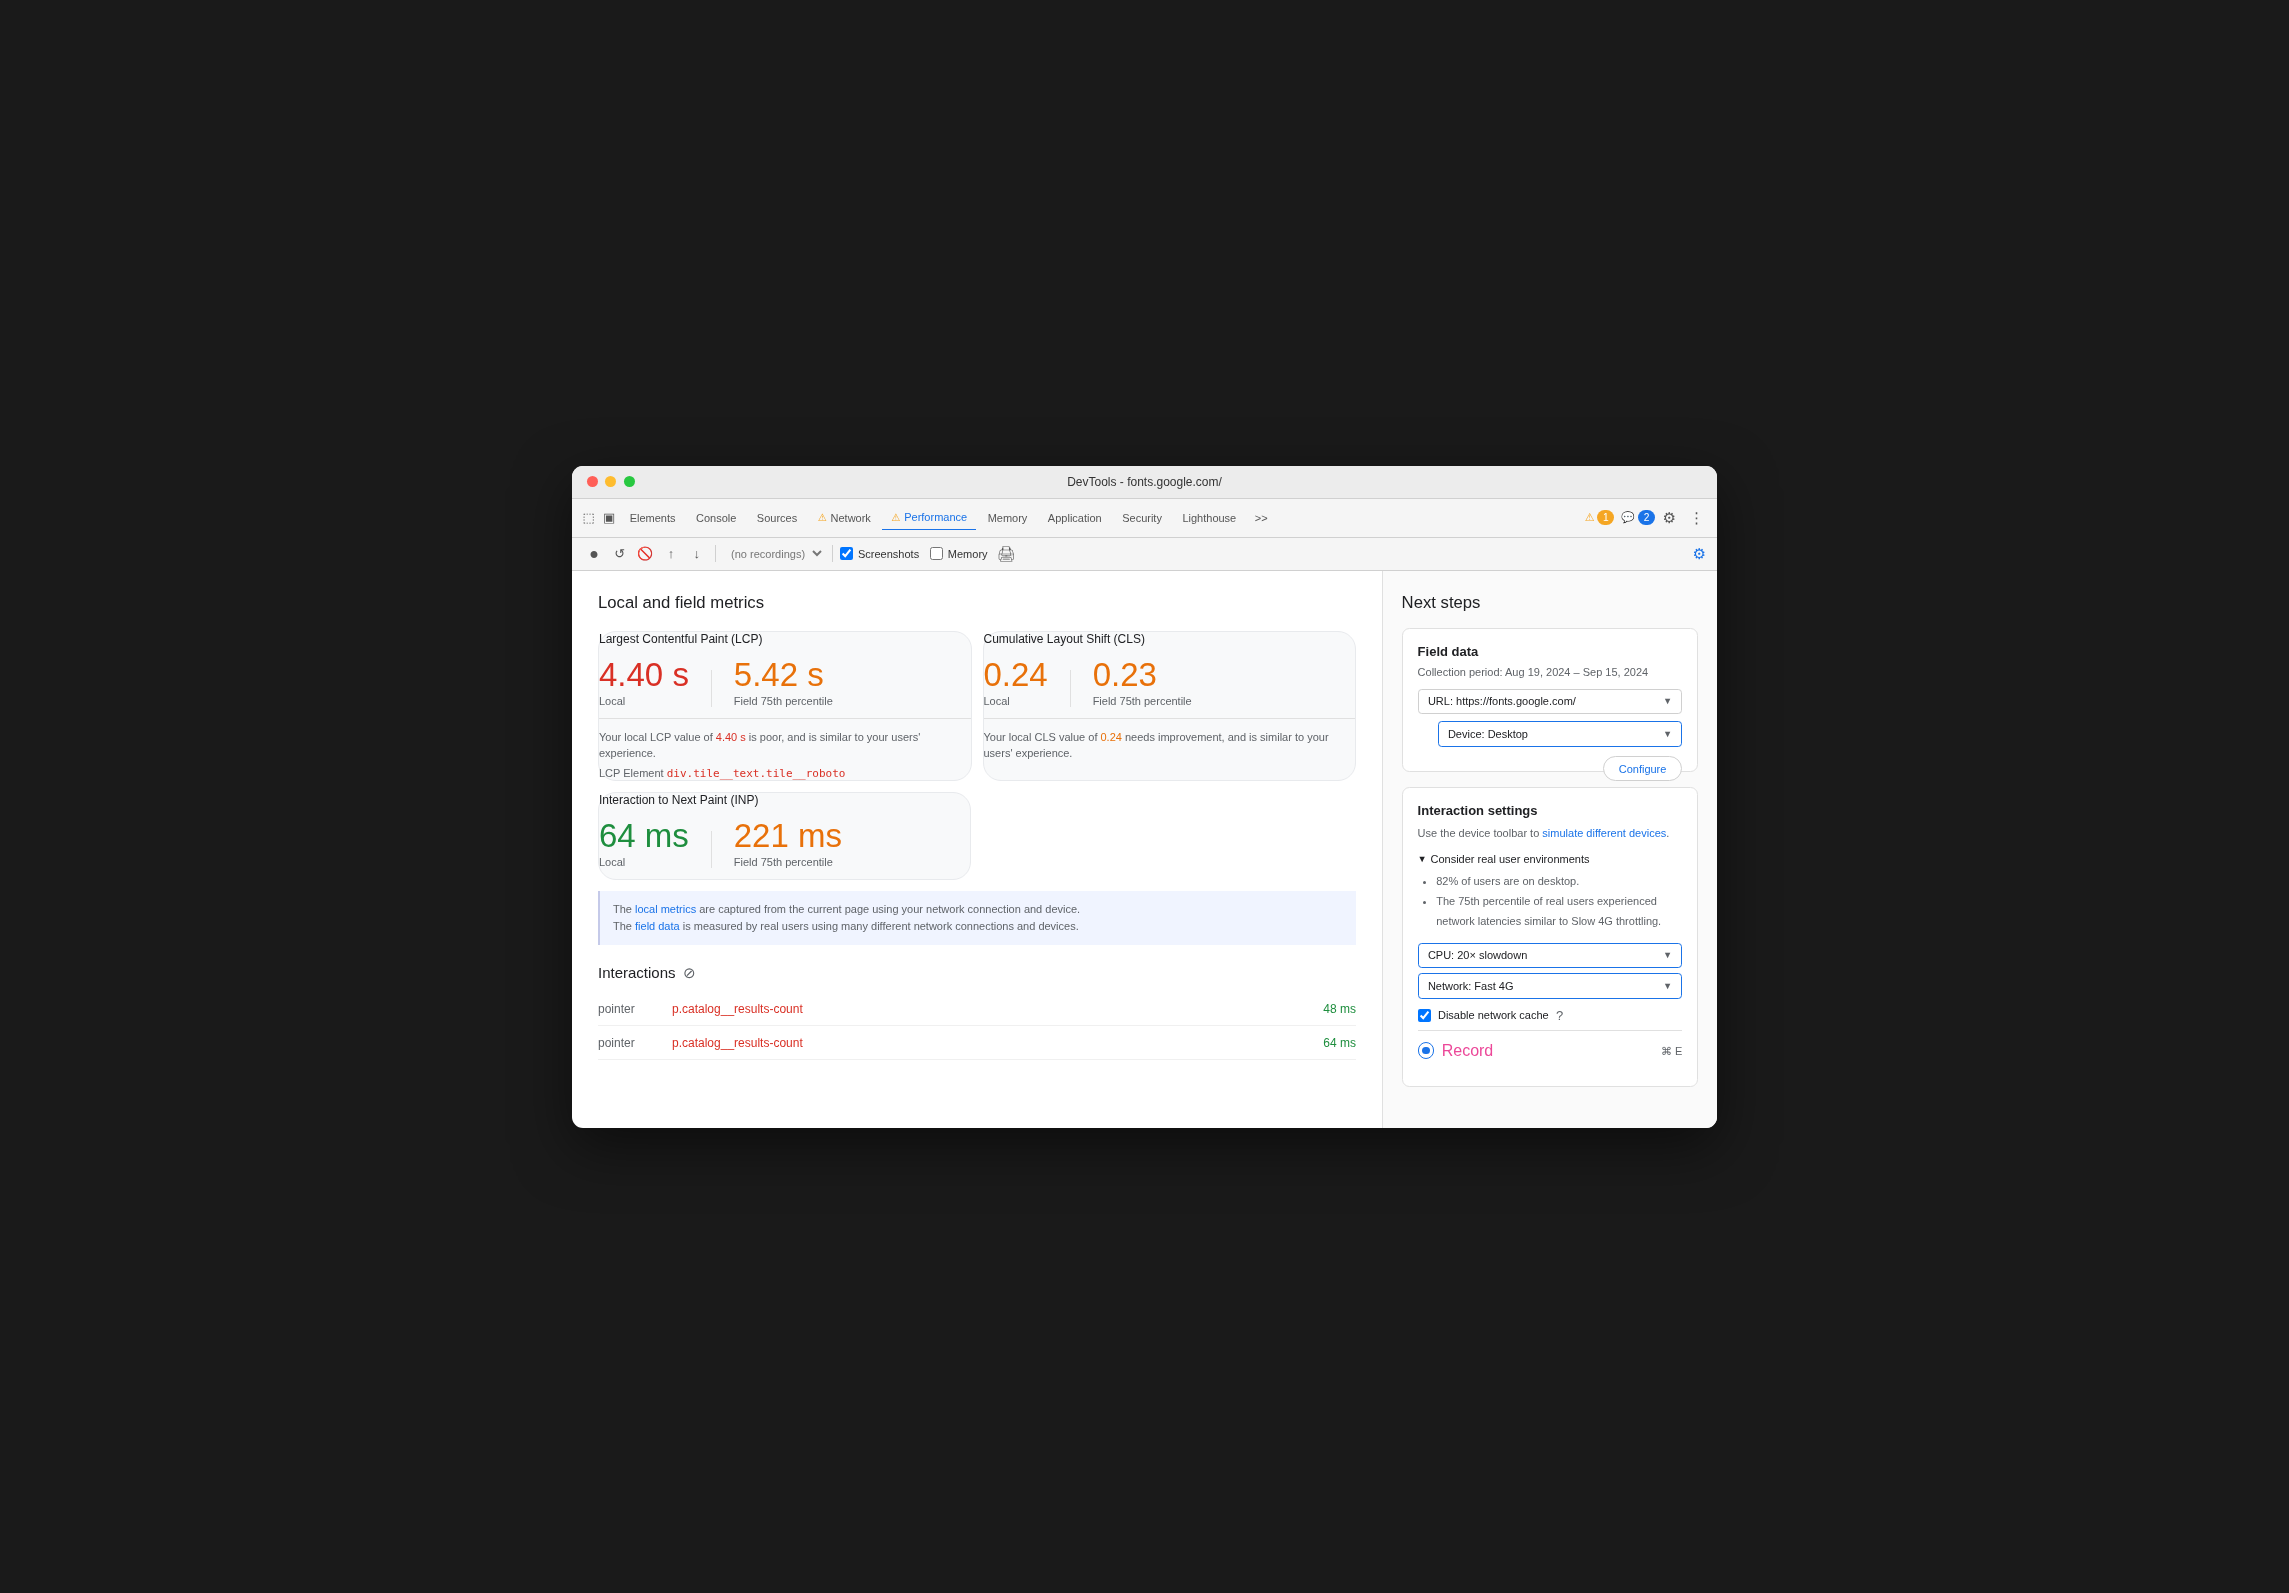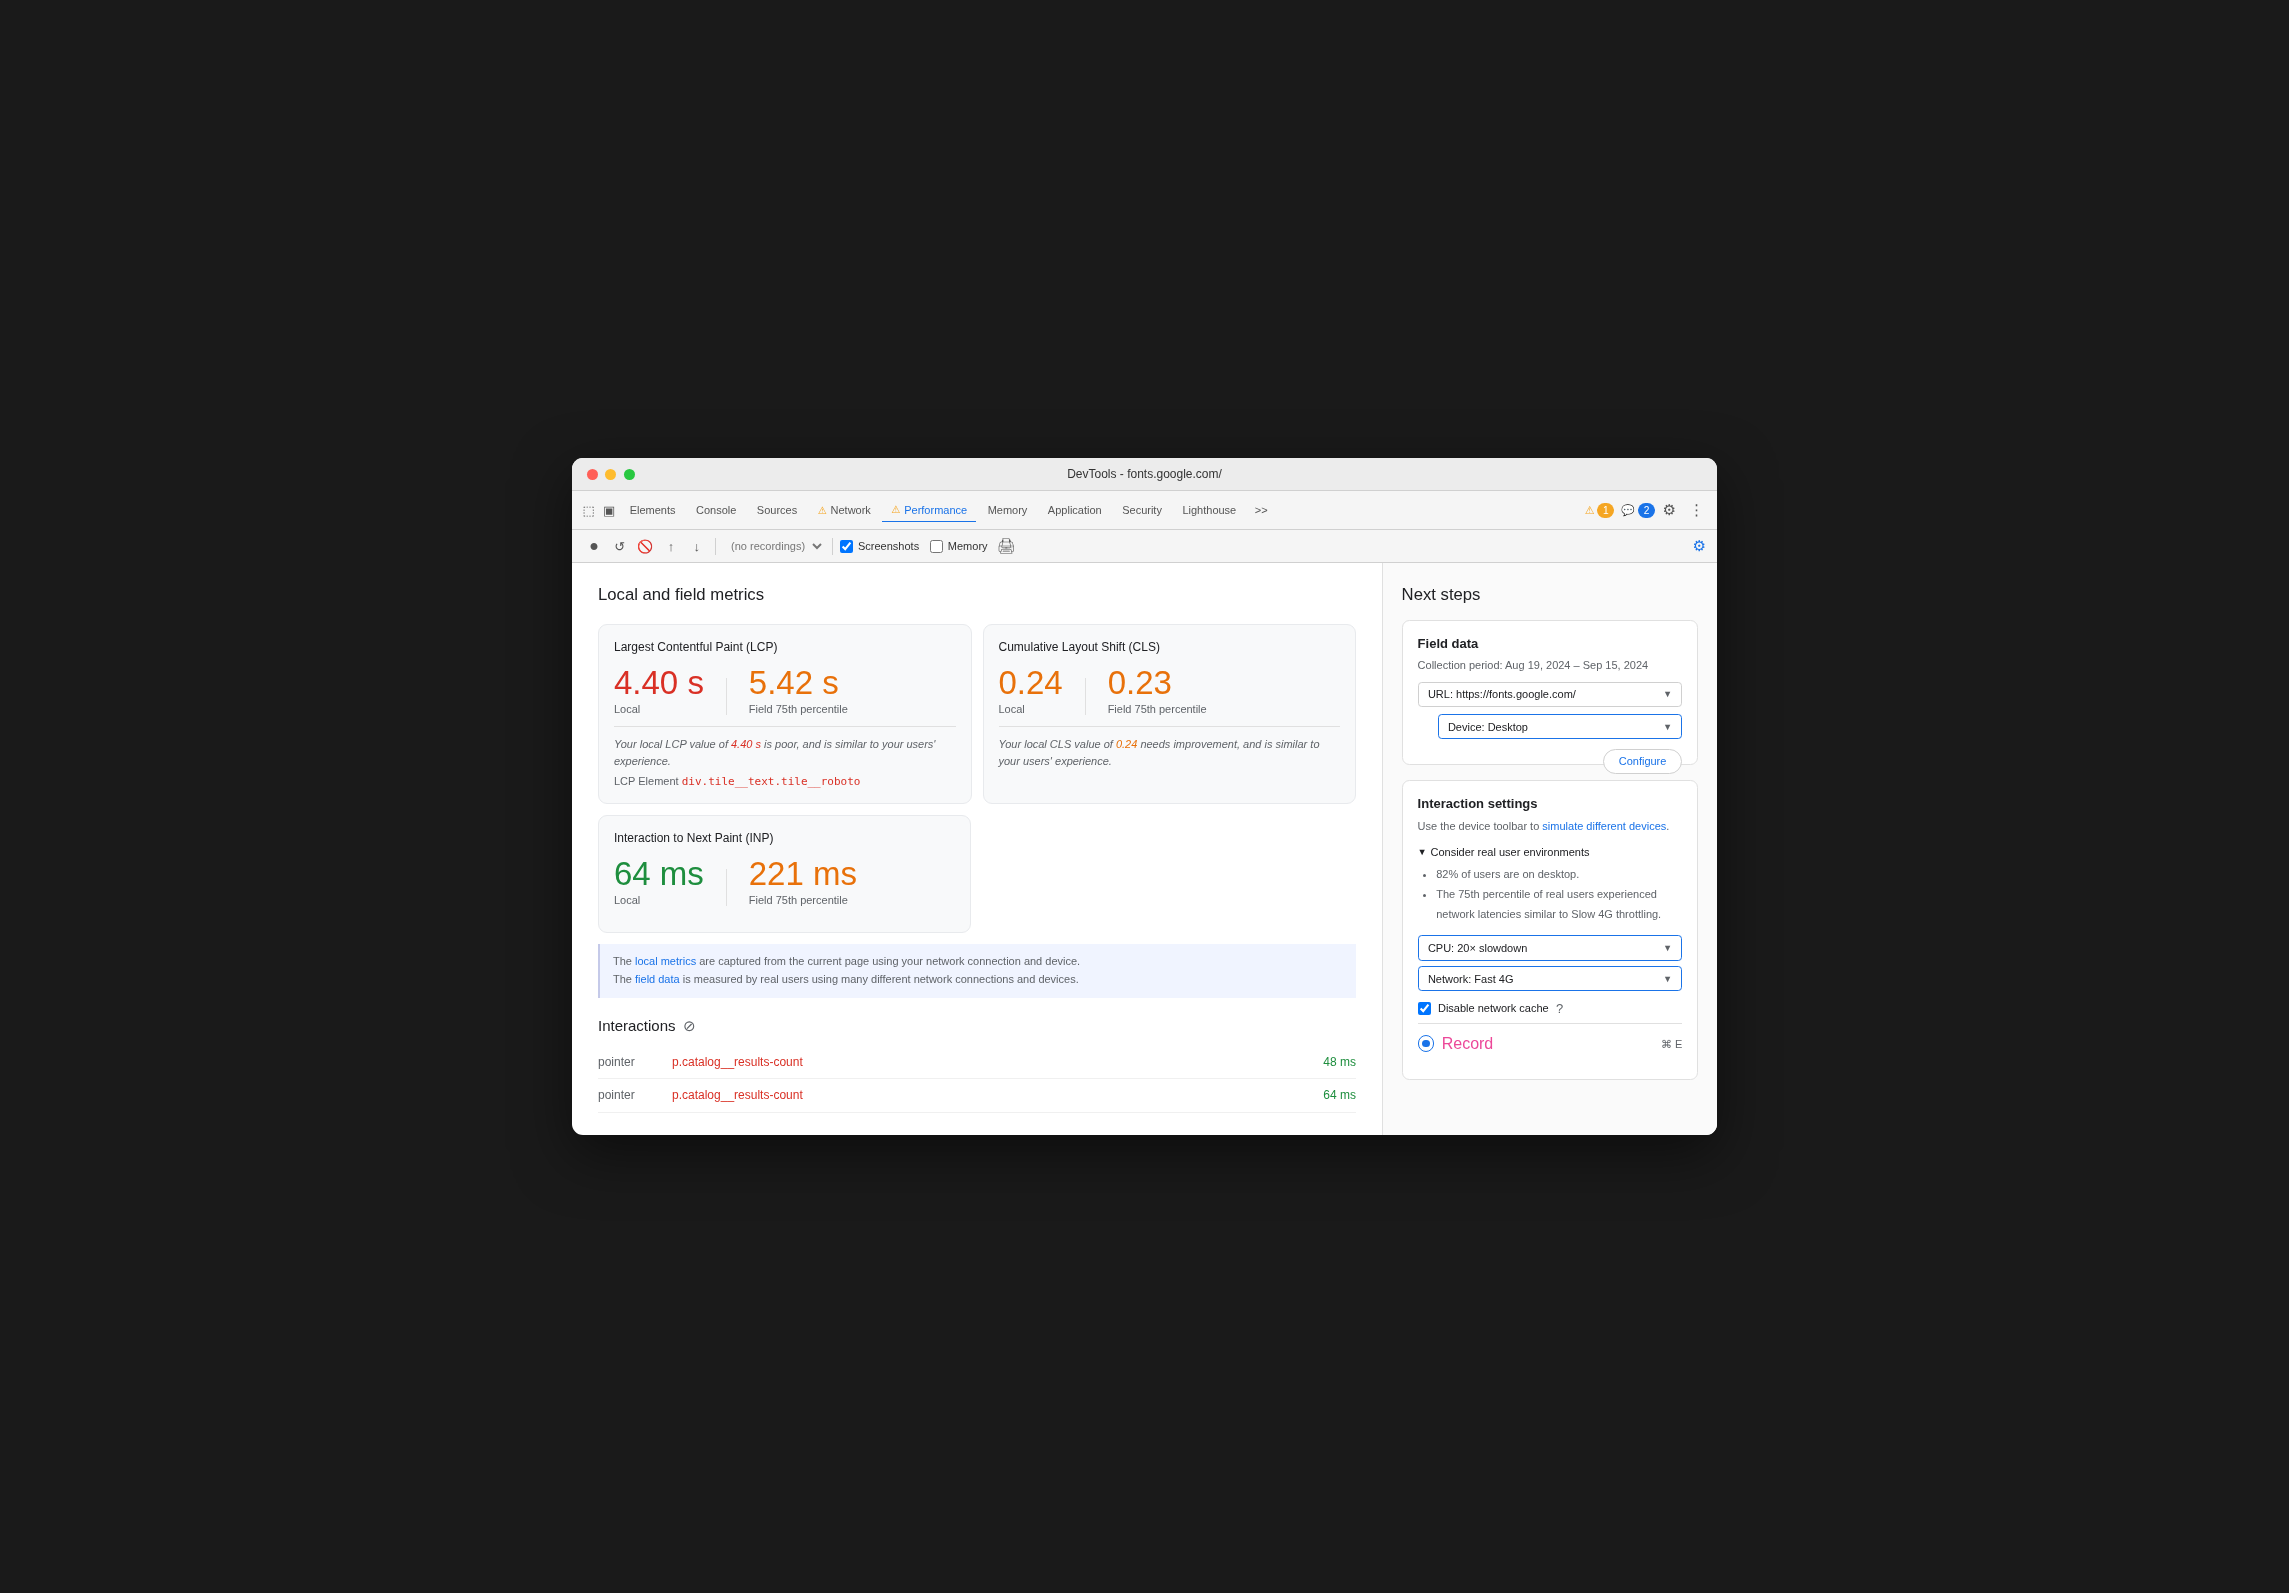--- a/index.html
+++ b/index.html
@@ -199,22 +199,21 @@
     }
     .metrics-grid {
       display: grid;
       grid-template-columns: 1fr 1fr;
       gap: 11px;
       margin-bottom: 11px;
     }
     .metric-card {
       background: #f8f9fa;
       border: 0.9px solid #e8eaed;
-      border-radius: 9px;
-      padding: 15px;
+      border-radius: 18px;
     }
     .metric-card-title {
       font-size: 12px;
       font-weight: 500;
       color: #202124;
       margin-bottom: 11px;
     }
     .metric-values {
       display: flex;
       gap: 22px;
@@ -240,21 +239,20 @@
       height: 37px;
       background: #e0e0e0;
     }
     .metric-description {
       font-size: 11px;
       color: #5f6368;
       line-height: 1.5;
       border-top: 0.9px solid #e0e0e0;
       padding-top: 9.3px;
       margin-top: 3.7px;
-      font-style: italic;
     }
     .metric-description .highlight-poor { color: #d93025; }
     .metric-description .highlight-improvement { color: #e8710a; }
     .metric-element {
       font-size: 11px;
       color: #5f6368;
       margin-top: 5.6px;
     }
     .metric-element span { color: #d93025; font-family: monospace; }
     .info-box {

